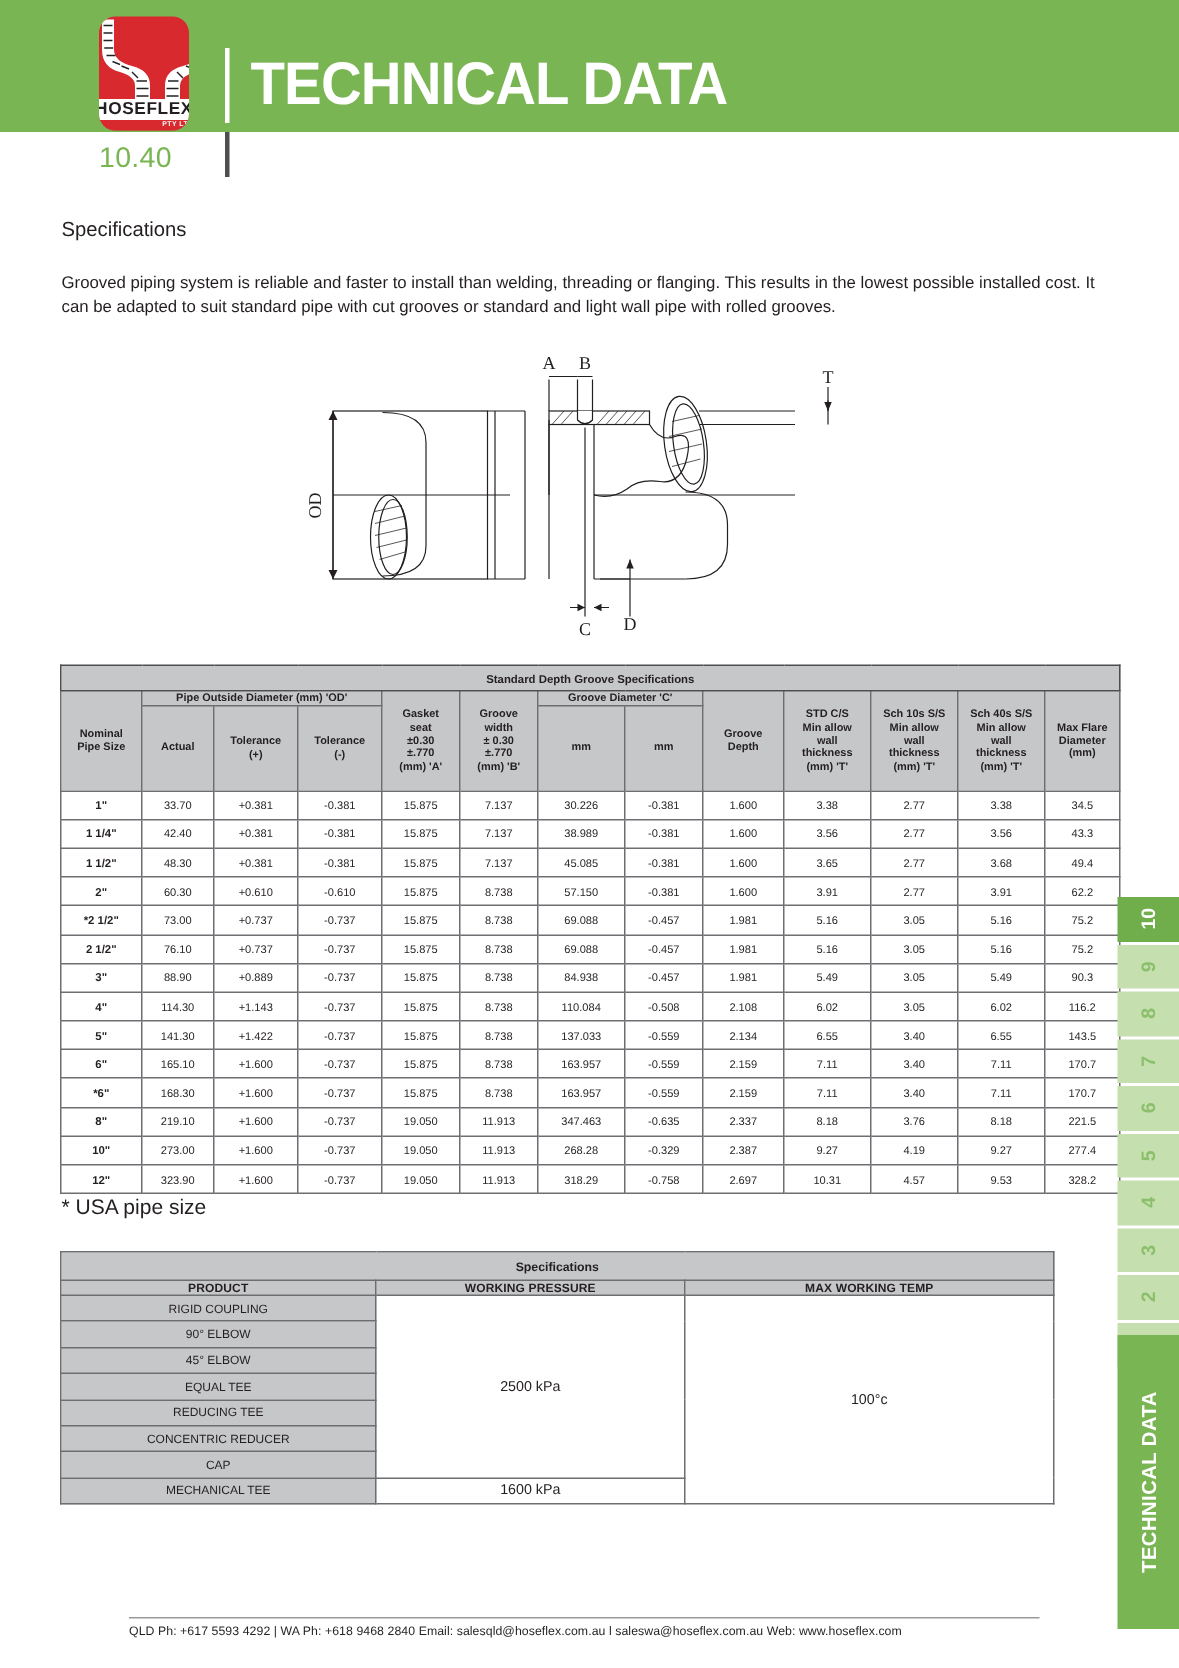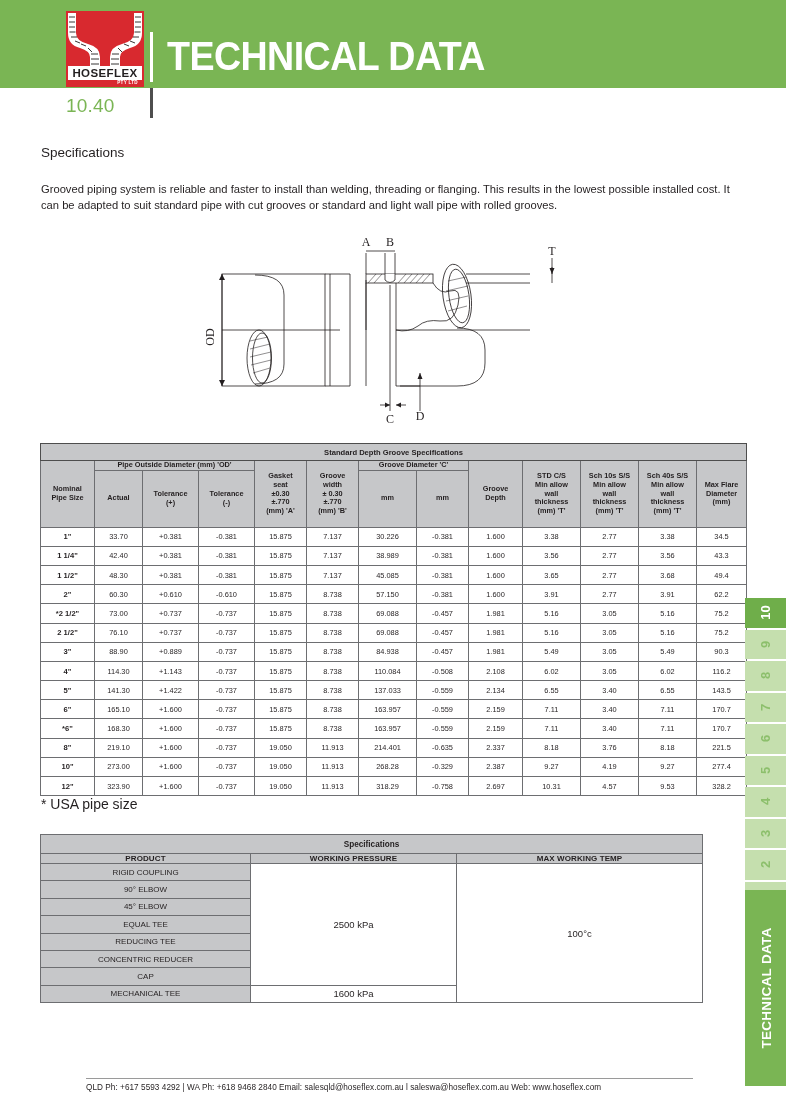--- a/index.html
+++ b/index.html
@@ -11,24 +11,25 @@
     overflow: hidden;
   }
   .page { position: relative; width: 786px; height: 1112px; }
 
   
   .header-band {
     position: absolute; left: 0; top: 0; width: 786px; height: 88px;
     background: #7ab554;
   }
   .logo {
-    position: absolute; left: 66px; top: 11px; width: 78px; height: 76px;
+    position: absolute; left: 66px; top: 11px; width: 60px; height: 76px;
     background: #d8292f;
     display: flex; flex-direction: column; align-items: center; justify-content: flex-end;
     overflow: hidden;
+    border-radius: 11px;
   }
   .logo-mark {
     position: absolute; left: 0; top: 0; width: 78px; height: 60px;
   }
   .logo-word {
     position: relative; z-index: 3;
     width: 74px; background: #ffffff; color: #231f20;
     font-size: 11.5px; font-weight: bold; letter-spacing: .4px;
     text-align: center; line-height: 13px; padding: 1px 0 0;
   }
@@ -508,21 +509,21 @@
           <td>7.11</td>
           <td>170.7</td>
         </tr>
         <tr>
           <td class="size">8"</td>
           <td>219.10</td>
           <td>+1.600</td>
           <td>-0.737</td>
           <td>19.050</td>
           <td>11.913</td>
-          <td>214.401</td>
+          <td>347.463</td>
           <td>-0.635</td>
           <td>2.337</td>
           <td>8.18</td>
           <td>3.76</td>
           <td>8.18</td>
           <td>221.5</td>
         </tr>
         <tr>
           <td class="size">10"</td>
           <td>273.00</td>

